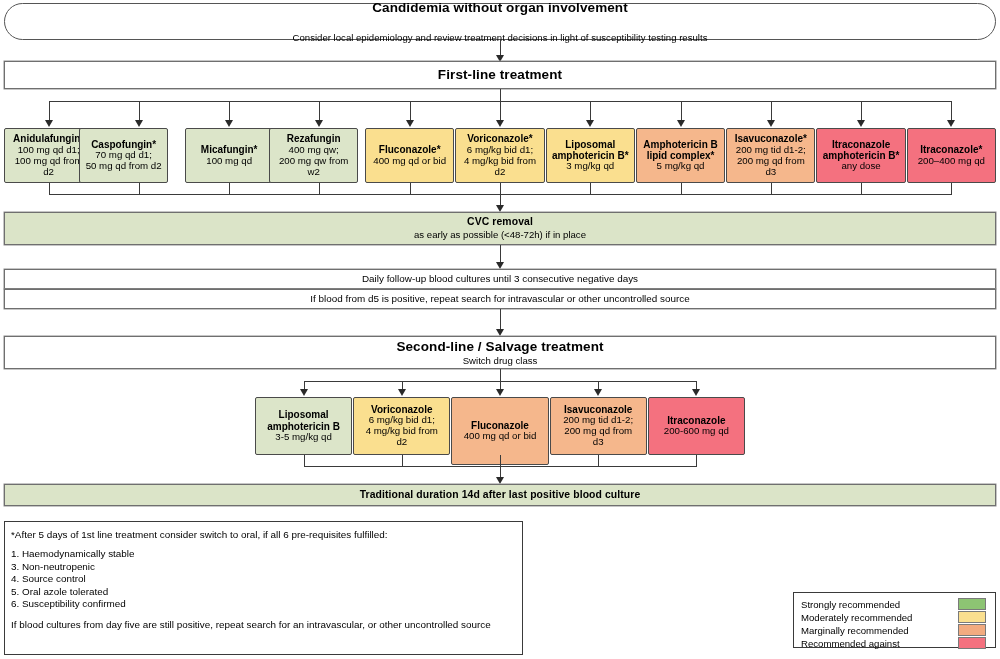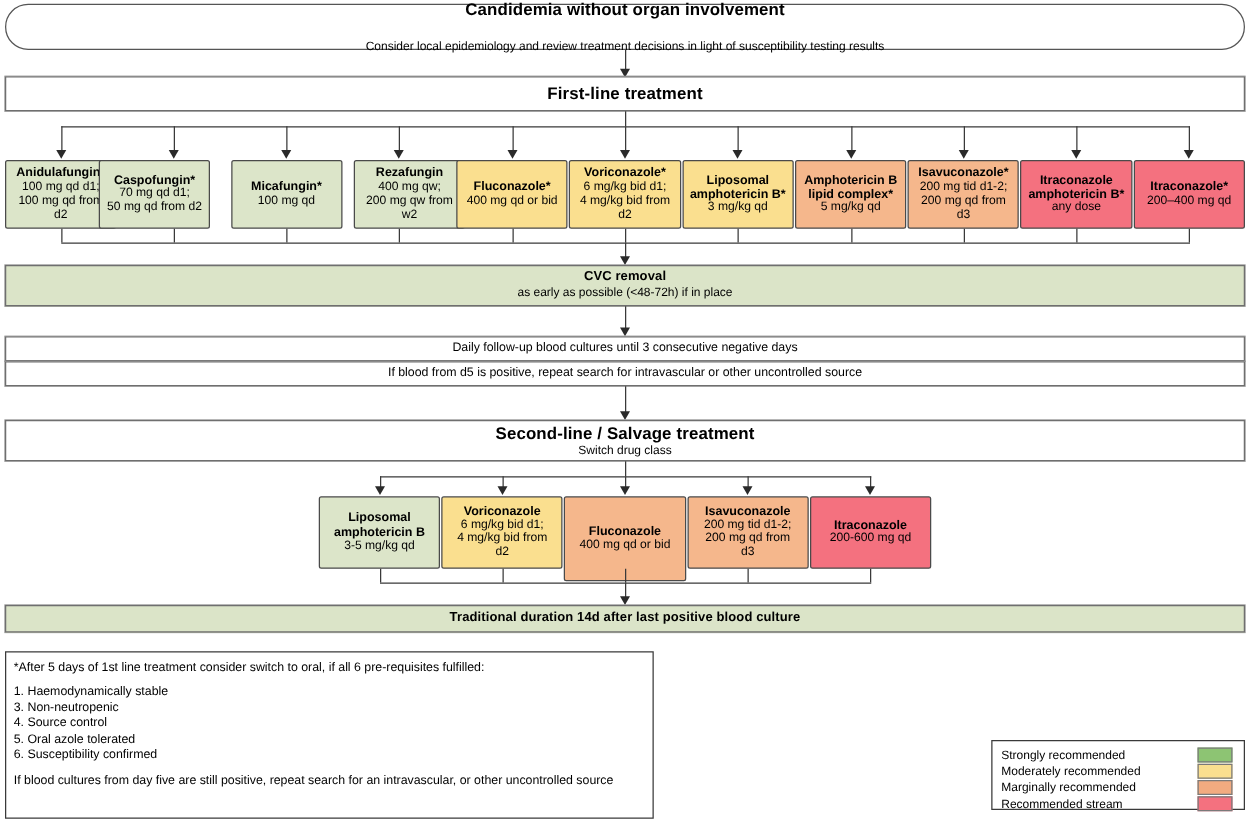--- a/index.html
+++ b/index.html
@@ -165,21 +165,21 @@
       </div>
       <div class="drug c-green" style="left: 79px; top: 128px; width: 89.2727px; height: 55px;">
         <div class="nm">Caspofungin*</div>
         <div class="ds">70 mg qd d1;</div>
         <div class="ds">50 mg qd from d2</div>
       </div>
       <div class="drug c-green" style="left: 184.545px; top: 128px; width: 89.2727px; height: 55px;">
         <div class="nm">Micafungin*</div>
         <div class="ds">100 mg qd</div>
       </div>
-      <div class="drug c-green" style="left: 283px; top: 128px; width: 89.2727px; height: 55px;">
+      <div class="drug c-green" style="left: 269px; top: 128px; width: 89.2727px; height: 55px;">
         <div class="nm">Rezafungin</div>
         <div class="ds">400 mg qw;</div>
         <div class="ds">200 mg qw from</div>
         <div class="ds">w2</div>
       </div>
       <div class="drug c-yellow" style="left: 365.091px; top: 128px; width: 89.2727px; height: 55px;">
         <div class="nm">Fluconazole*</div>
         <div class="ds">400 mg qd or bid</div>
       </div>
       <div class="drug c-yellow" style="left: 455.364px; top: 128px; width: 89.2727px; height: 55px;">
@@ -340,21 +340,21 @@
               <span class="swatch" style="background: rgb(250, 223, 143);"></span>
             </td>
           </tr>
           <tr>
             <td>Marginally recommended</td>
             <td class="sw">
               <span class="swatch" style="background: rgb(242, 171, 128);"></span>
             </td>
           </tr>
           <tr>
-            <td>Recommended stream</td>
+            <td>Recommended against</td>
             <td class="sw">
               <span class="swatch" style="background: rgb(244, 113, 127);"></span>
             </td>
           </tr>
         </tbody>
       </table>
   </div>
 
 </div>
 

